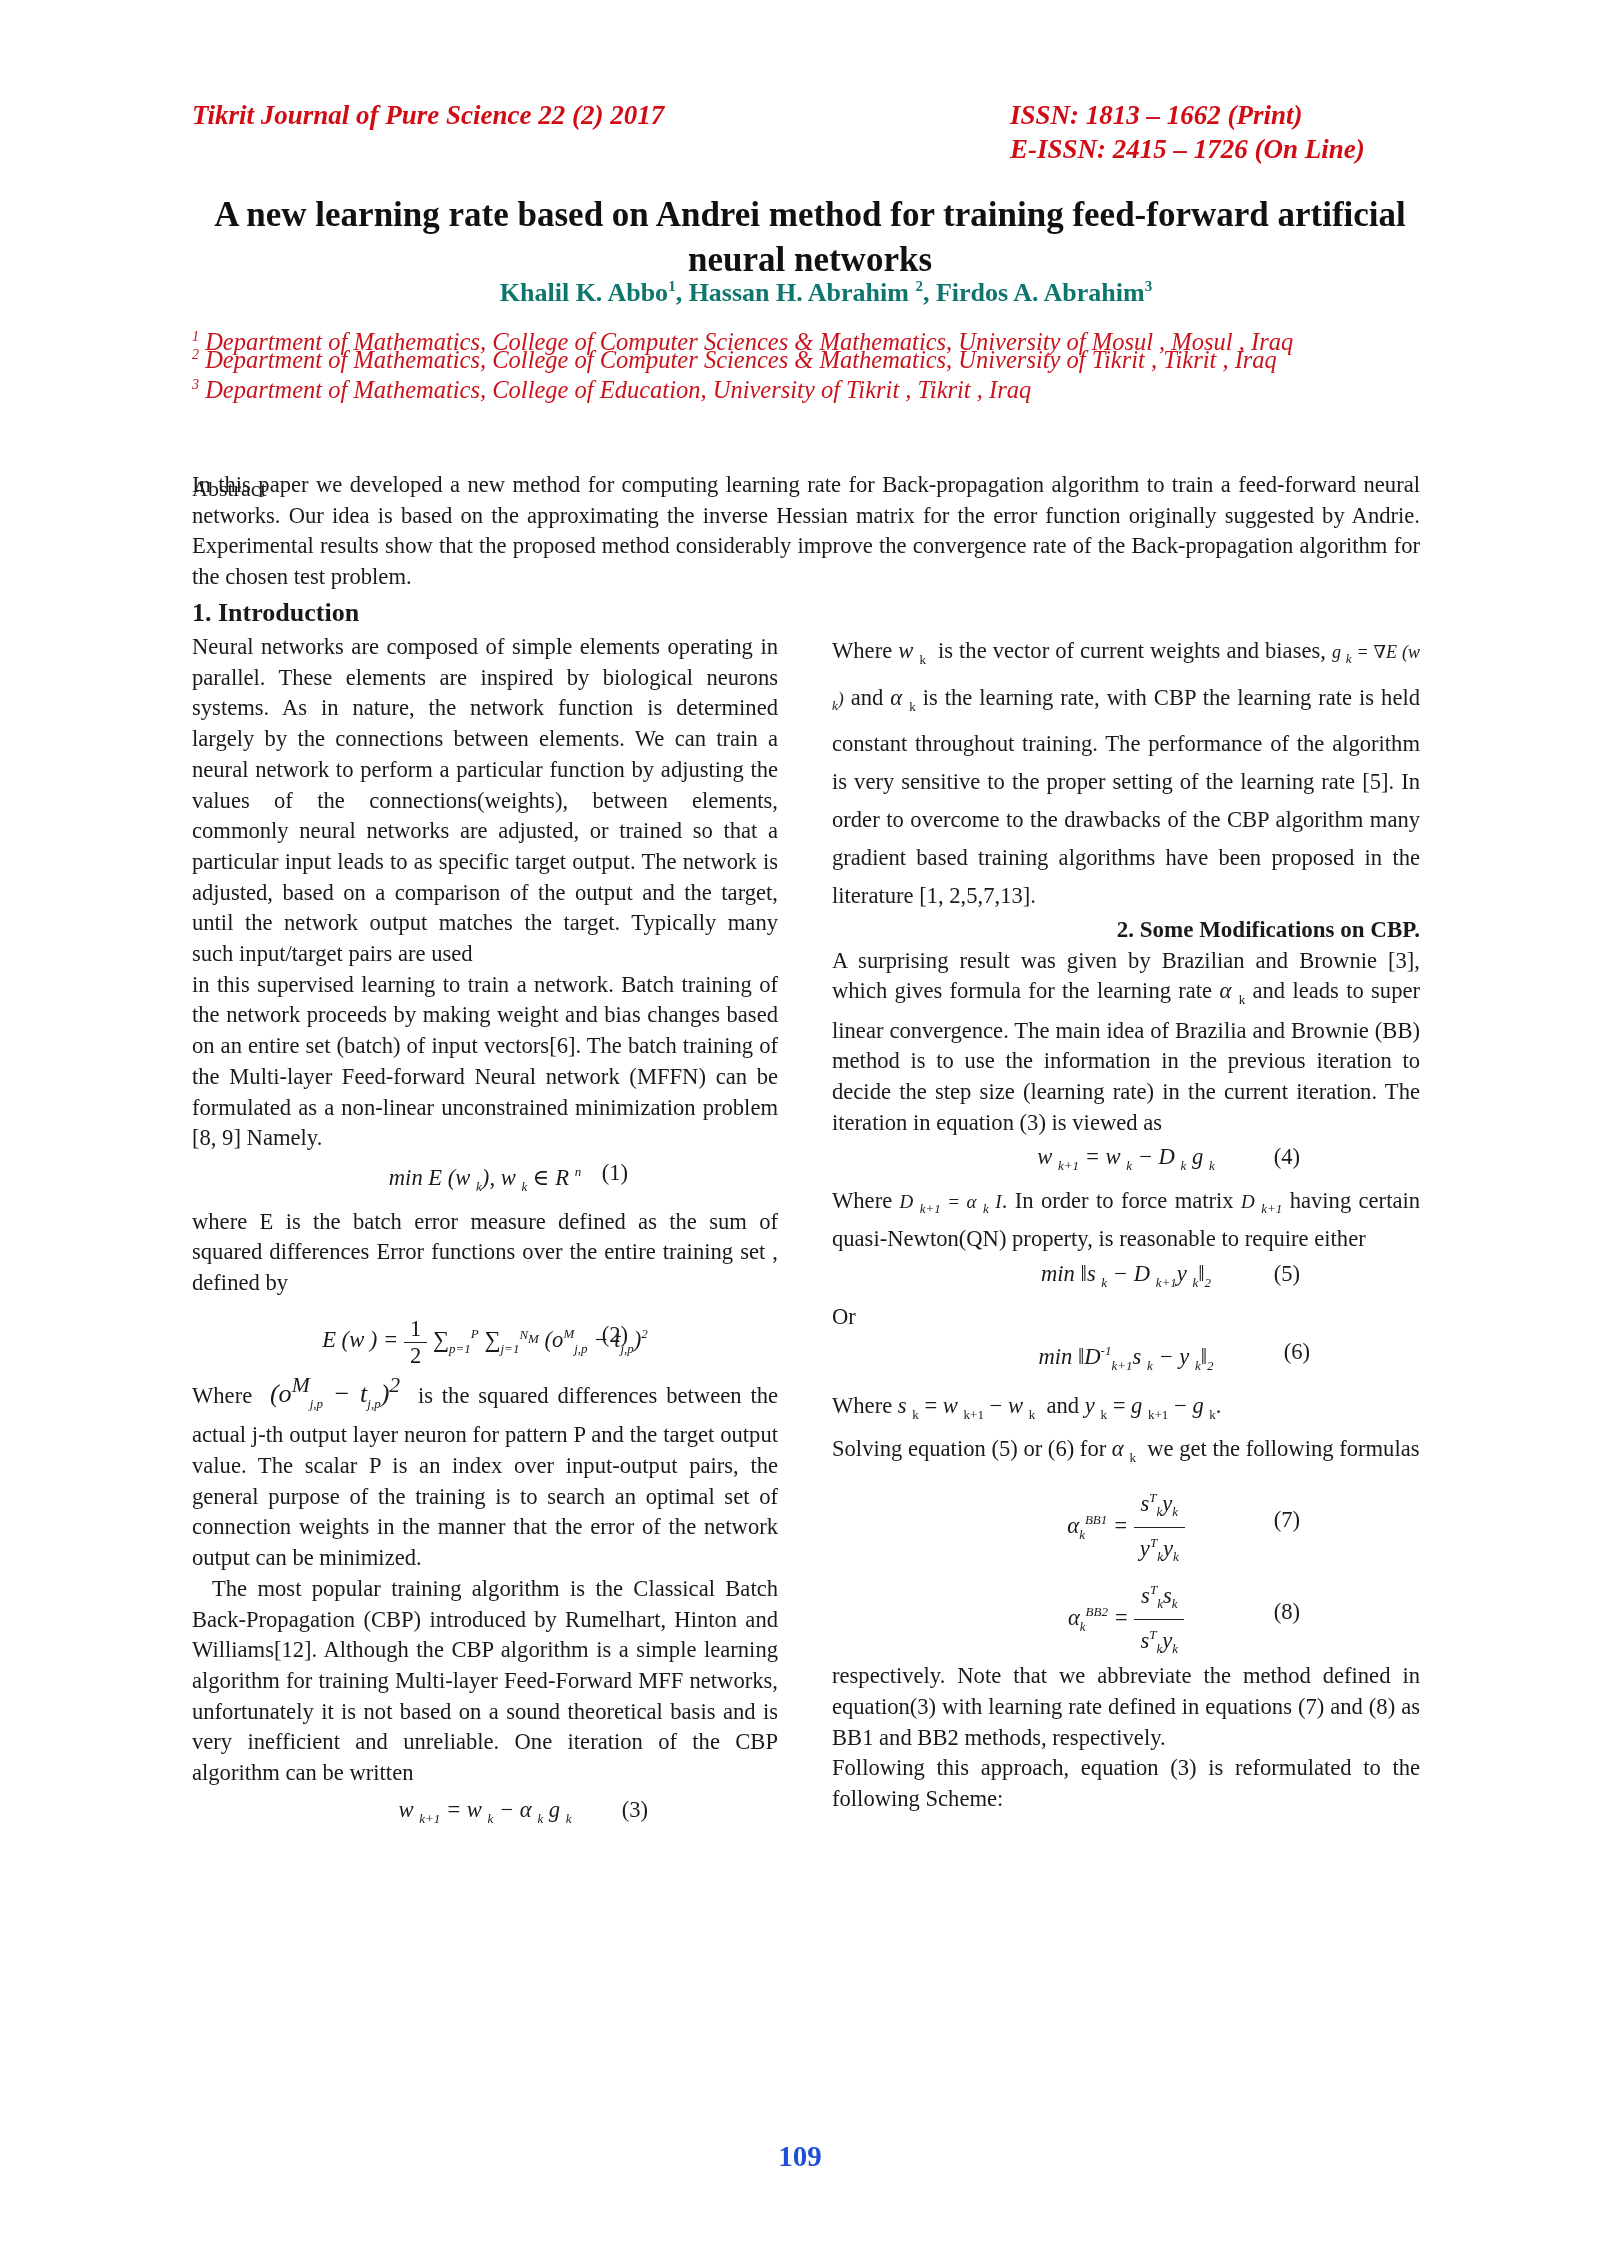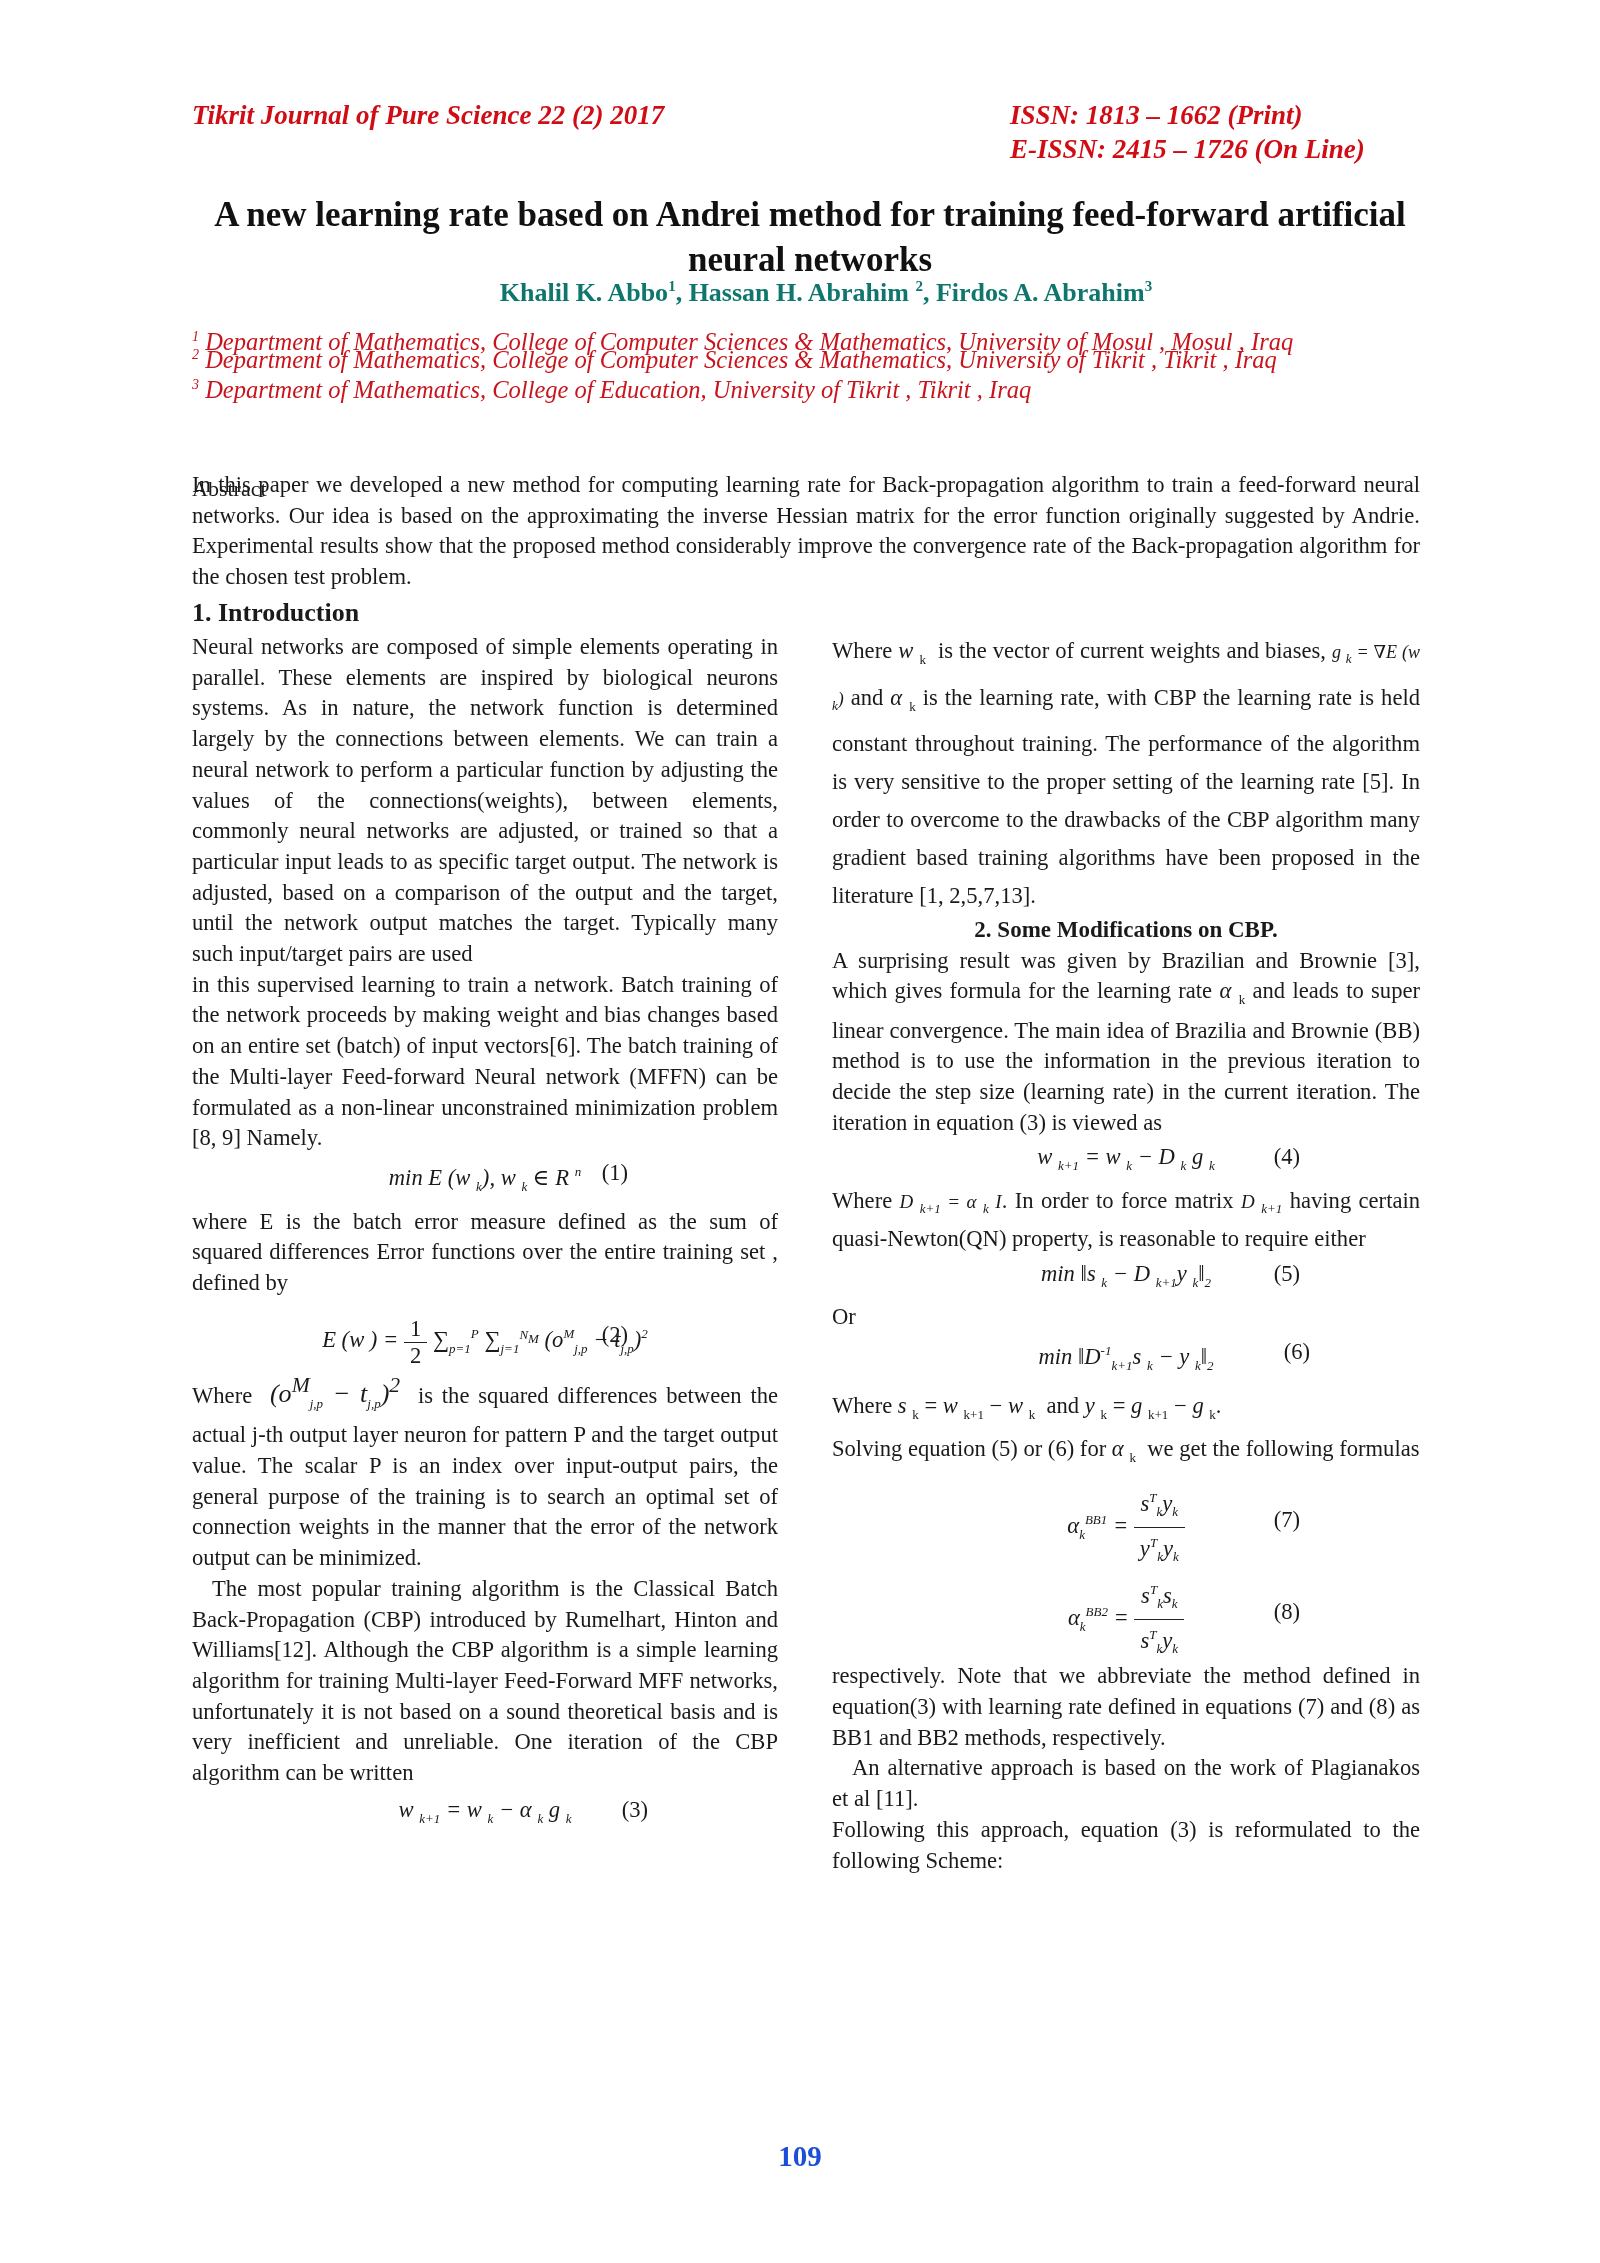--- a/index.html
+++ b/index.html
@@ -17,21 +17,21 @@
   .sec1 { position: absolute; left: 192px; top: 598px; font-weight: bold; font-size: 26px; }
   .col { position: absolute; font-size: 22.6px; line-height: 30.7px; text-align: justify; }
   .col-left { left: 192px; width: 586px; top: 632px; }
   .col-right { left: 832px; width: 588px; top: 632px; }
   .col p { margin: 0; }
   .indent { text-indent: 20px; }
   .eq { text-align: center; font-style: italic; margin: 4px 0; position: relative; }
   .eq .num { font-style: normal; position: absolute; right: 150px; }
   .eq sub, .col sub { font-size: 13px; }
   .eq sup { font-size: 13px; }
-  .bold-h { font-weight: bold; font-size: 23px; text-align: center; }
+  .bold-h { font-weight: bold; font-size: 23px; text-align: right; }
   .frac { display: inline-block; vertical-align: middle; text-align: center; }
   .frac .n { display: block; border-bottom: 1.5px solid #222; padding: 0 6px; }
   .frac .d { display: block; padding: 0 6px; }
   .page-num { position: absolute; left: 0; width: 1600px; top: 2140px; text-align: center; color: #1d4ed8; font-weight: bold; font-size: 29px; }
 </style>
 </head>
 <body>
 
 <div class="hdr hdr-left">Tikrit Journal of Pure Science 22 (2) 2017</div>
 <div class="hdr hdr-right">
@@ -96,17 +96,16 @@
   <p><span>Solving equation (5) or (6) for</span> <i>α</i> <sub>k</sub> &nbsp;<span>we get the following formulas</span></p>
   <div class="eq" style="height:86px; line-height:86px">
     <span><i>α</i><sub>k</sub><sup>BB1</sup> = <span class="frac" style="line-height:30px"><span class="n"><i>s</i><sup>T</sup><sub>k</sub><i>y</i><sub>k</sub></span><span class="d"><i>y</i><sup>T</sup><sub>k</sub><i>y</i><sub>k</sub></span></span></span>
     <span class="num" style="right:120px">(7)</span>
   </div>
   <div class="eq" style="height:90px; line-height:90px">
     <span><i>α</i><sub>k</sub><sup>BB2</sup> = <span class="frac" style="line-height:30px"><span class="n"><i>s</i><sup>T</sup><sub>k</sub><i>s</i><sub>k</sub></span><span class="d"><i>s</i><sup>T</sup><sub>k</sub><i>y</i><sub>k</sub></span></span></span>
     <span class="num" style="right:120px">(8)</span>
   </div>
   <p>respectively. Note that we abbreviate the method defined in equation(3) with learning rate defined in equations (7) and (8) as BB1 and BB2 methods, respectively.</p>
-  <p class="indent">An alternative approach is based on the work of Plagianakos et al [11].</p>
   <p>Following this approach, equation (3) is reformulated to the following Scheme:</p>
 </div>
 
 <div class="page-num">109</div>
 
 </body></html>

